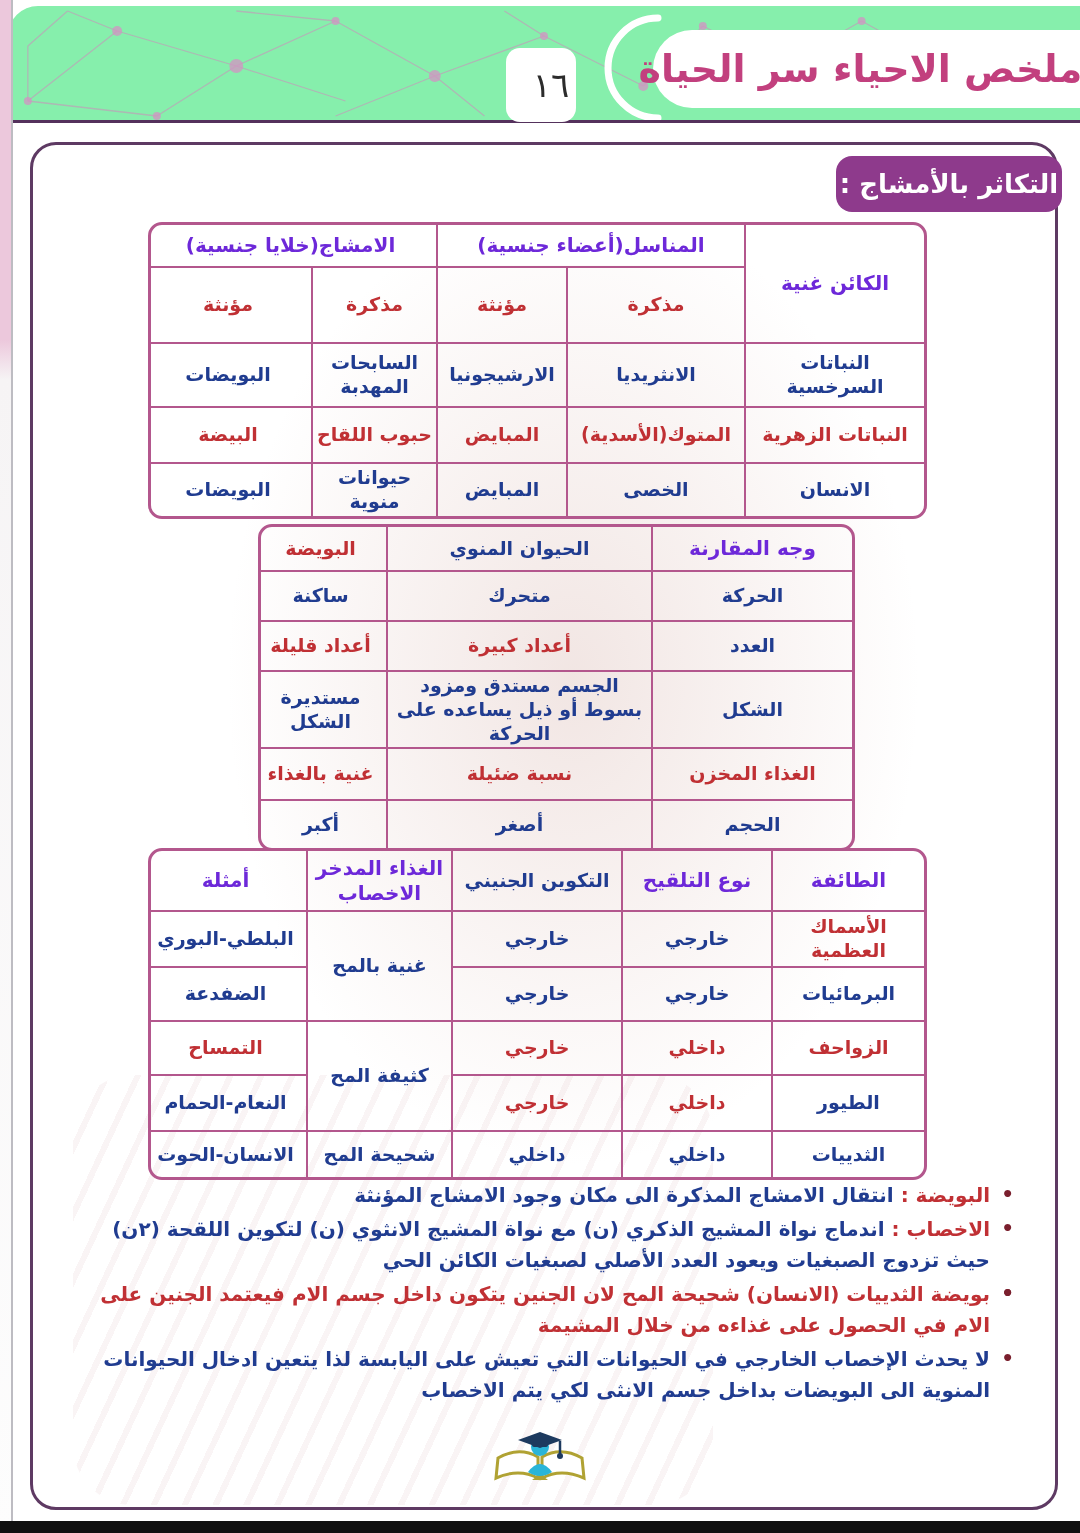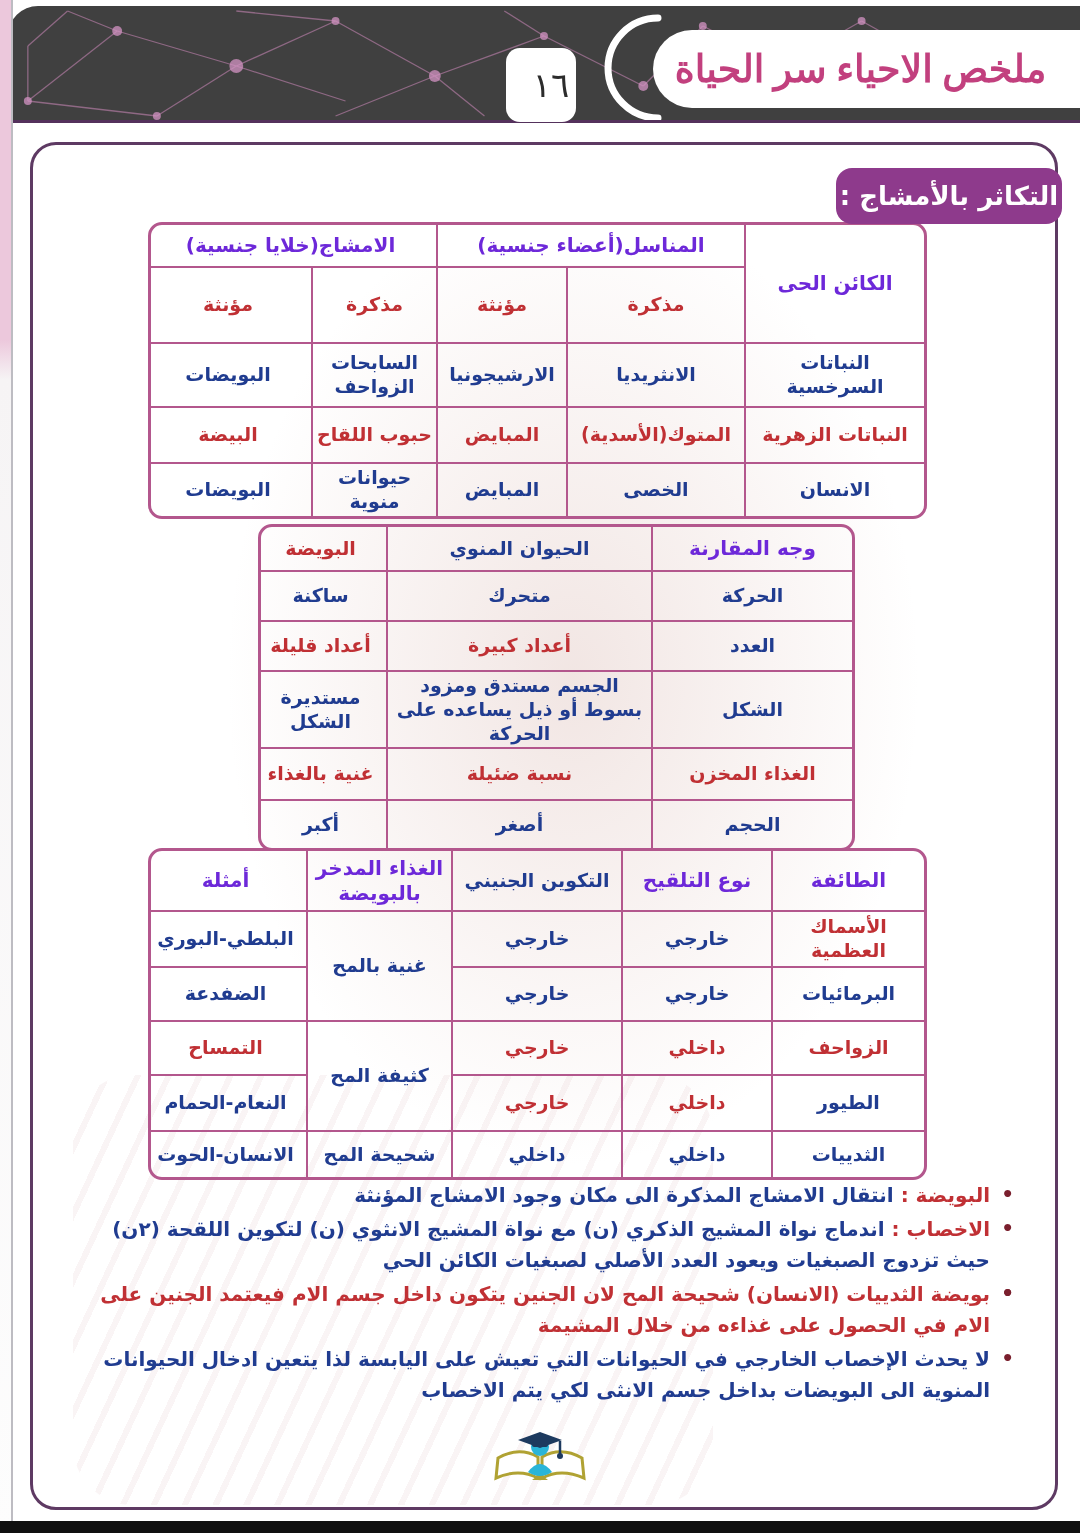--- a/index.html
+++ b/index.html
@@ -16,21 +16,21 @@
   .left-strip {
     position:absolute; left:0; top:0; width:13px; height:100%;
     background: linear-gradient(to bottom,#ecc8dc 0px,#ecc8dc 340px,#f6f4f5 380px,#fdfdfd 100%);
     border-right:2px solid #bdbcc2; z-index:6;
   }
   .bottom-bar { position:absolute; left:0; bottom:0; width:100%; height:12px; background:#101010; z-index:6; }
 
   
   .banner {
     position:absolute; left:8px; right:0; top:6px; height:114px;
-    background:#404040; border-radius:30px 0 0 0; overflow:hidden; z-index:1;font-family:Liberation Serif, serif;
+    background:#86efac; border-radius:30px 0 0 0; overflow:hidden; z-index:1;
   }
   .banner svg.net { position:absolute; inset:0; width:100%; height:100%; }
   .banner-line { position:absolute; left:0; right:0; top:120px; height:3px; background:#54315c; z-index:2; }
   .crescent { position:absolute; left:596px; top:8px; width:70px; height:108px; z-index:2; }
   .title-panel {
     position:absolute; left:645px; right:0; top:24px; height:78px;
     background:#fff; border-radius:39px 0 0 39px; z-index:2;
     display:flex; align-items:center; justify-content:center; padding:0 18px 0 6px;
   }
   .title-text { color:#c2407e; font-size:38px; font-weight:bold; letter-spacing:-1px; white-space:nowrap; }
@@ -46,21 +46,21 @@
     position:absolute; left:30px; top:142px; width:1028px; height:1368px;
     border:3px solid #5e3a63; border-radius:26px; background:#fff; z-index:1;
   }
   .wm { position:absolute; pointer-events:none; z-index:0; }
   .wm1 { left:180px; top:120px; width:720px; height:920px;
          background:radial-gradient(ellipse at 50% 45%, rgba(213,176,168,.32), rgba(213,176,168,0) 68%); }
   .wm2 { left:40px; top:930px; width:640px; height:430px; border-radius:60px; opacity:.6;
          background:repeating-linear-gradient(115deg, rgba(210,166,172,.20) 0 6px, rgba(255,255,255,0) 6px 28px); }
 
   .section-badge {
-    position:absolute; left:836px; top:168px; width:226px; height:56px;
+    position:absolute; left:836px; top:156px; width:226px; height:56px;
     background:#8e3a8c; border-radius:16px; z-index:4;
     display:flex; align-items:center; justify-content:center;
     color:#fff; font-size:26px; font-weight:bold;
   }
 
   
   .tbl-wrap { position:absolute; border:3px solid #b3578d; border-radius:14px; overflow:hidden; z-index:3; background:transparent; }
   .tbl-wrap table { width:100%; border-collapse:collapse; border-style:hidden; table-layout:fixed; }
   .tbl-wrap td {
     border:2px solid #b3578d; text-align:center; vertical-align:middle;
@@ -159,35 +159,35 @@
   <table>
     <colgroup>
         <col style="width:179px">
         <col style="width:178px">
         <col style="width:130px">
         <col style="width:125px">
         <col style="width:167px">
       </colgroup>
     <tbody>
         <tr class="h42">
-      <td rowspan="2" class="hdr">الكائن الحى</td>
+      <td rowspan="2" class="hdr">الكائن غنية</td>
       <td colspan="2" class="hdr">المناسل(أعضاء جنسية)</td>
       <td colspan="2" class="hdr">الامشاج(خلايا جنسية)</td>
     </tr>
     <tr class="h76">
       <td class="red">مذكرة</td>
       <td class="red">مؤنثة</td>
       <td class="red">مذكرة</td>
       <td class="red">مؤنثة</td>
     </tr>
     <tr class="h64">
       <td class="blue">النباتات السرخسية</td>
       <td class="blue">الانثريديا</td>
       <td class="blue">الارشيجونيا</td>
-      <td class="blue">السابحات الزواحف</td>
+      <td class="blue">السابحات المهدبة</td>
       <td class="blue">البويضات</td>
     </tr>
     <tr class="h56">
       <td class="red">النباتات الزهرية</td>
       <td class="red">المتوك(الأسدية)</td>
       <td class="red">المبايض</td>
       <td class="red">حبوب اللقاح</td>
       <td class="red">البيضة</td>
     </tr>
     <tr class="h46">
@@ -250,21 +250,21 @@
         <col style="width:150px">
         <col style="width:170px">
         <col style="width:145px">
         <col style="width:162px">
       </colgroup>
     <tbody>
         <tr class="h60">
       <td class="hdr">الطائفة</td>
       <td class="hdr">نوع التلقيح</td>
       <td class="blue">التكوين الجنيني</td>
-      <td class="hdr">الغذاء المدخر بالبويضة</td>
+      <td class="hdr">الغذاء المدخر الاخصاب</td>
       <td class="hdr">أمثلة</td>
     </tr>
     <tr class="h56">
       <td class="red">الأسماك العظمية</td>
       <td class="blue">خارجي</td>
       <td class="blue">خارجي</td>
       <td class="blue" rowspan="2">غنية بالمح</td>
       <td class="blue">البلطي-البوري</td>
     </tr>
     <tr class="h54">

